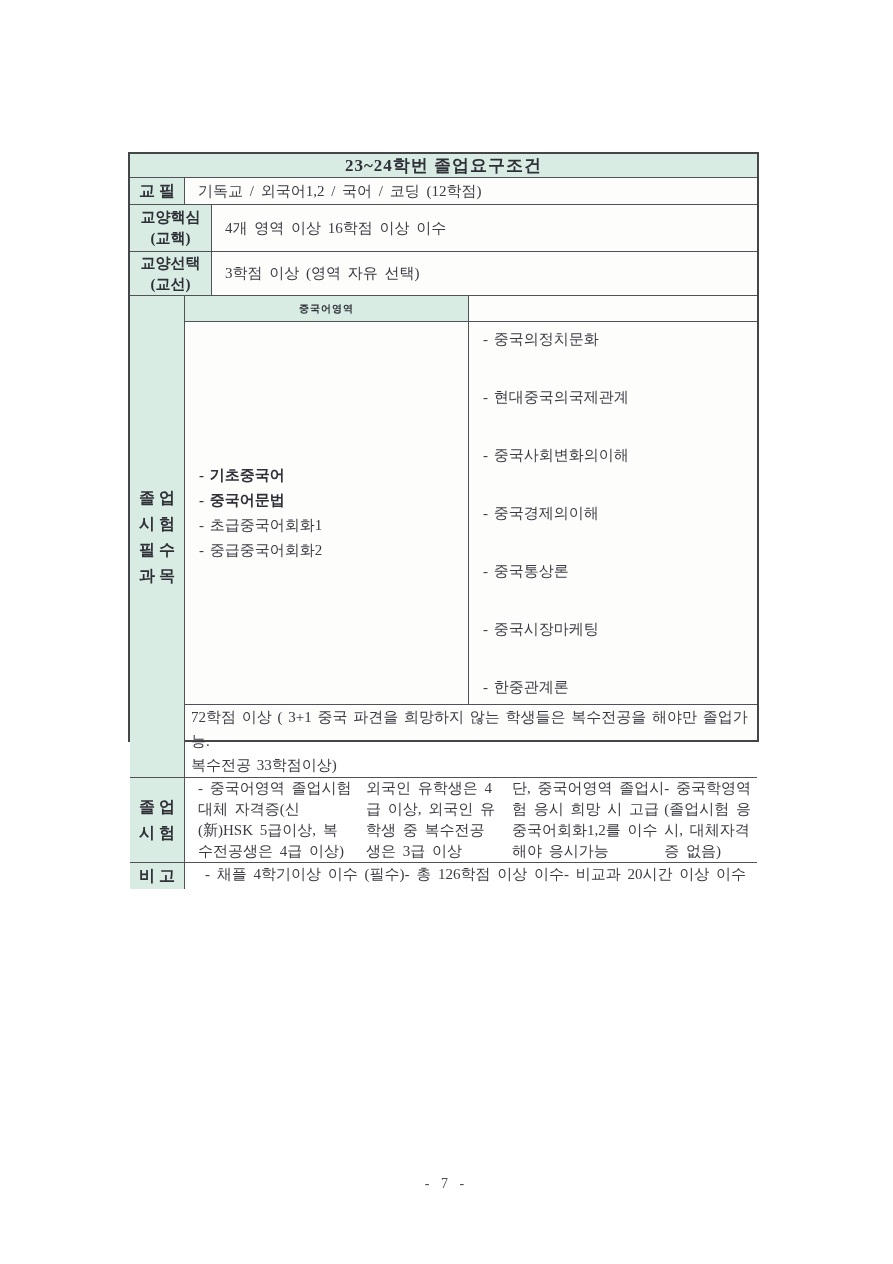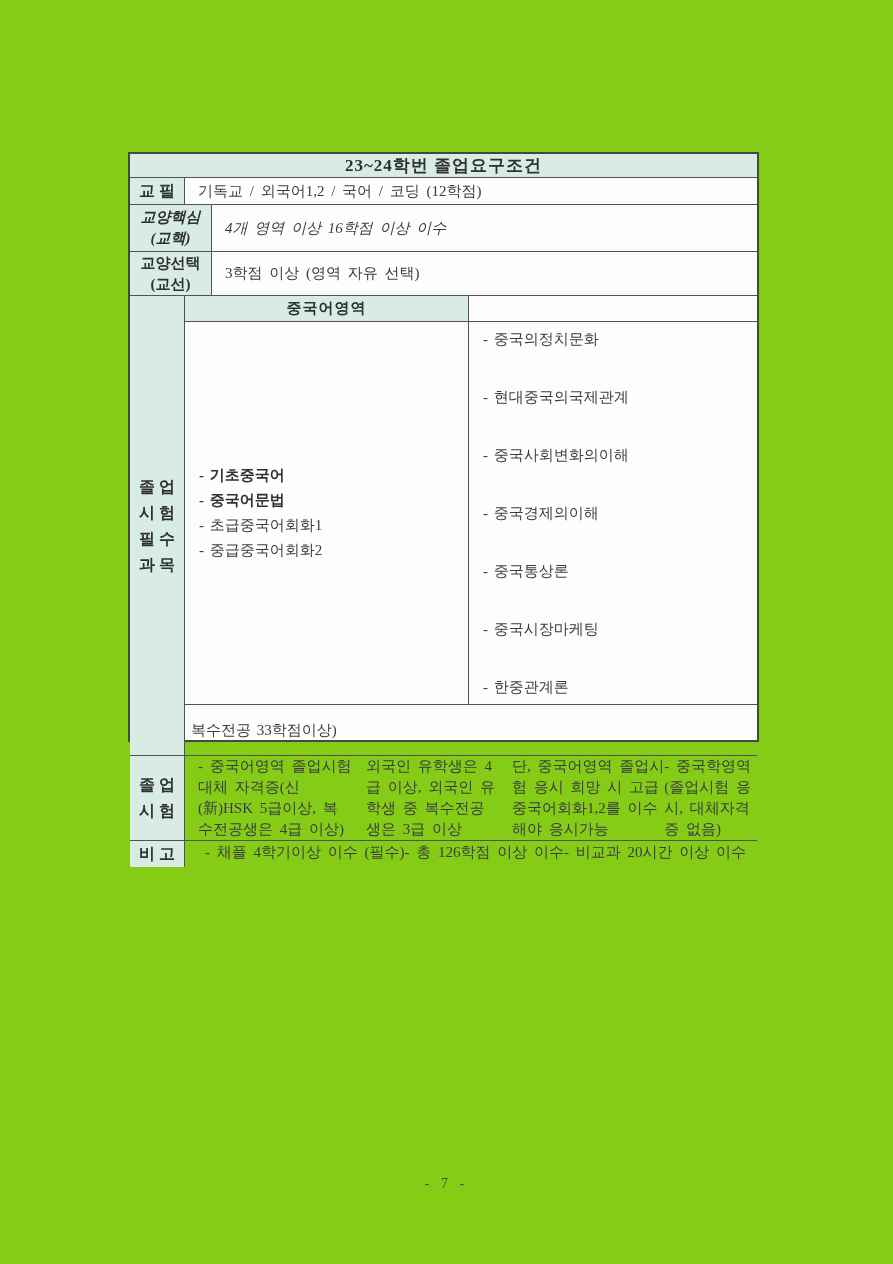--- a/index.html
+++ b/index.html
@@ -1,19 +1,19 @@
 <!DOCTYPE html>
 <html><head>
 <meta charset="utf-8">
 <style>
   * { margin:0; padding:0; box-sizing:border-box; }
   body { background:#e8e8e8; }
   .page {
     position:relative; width:893px; height:1264px; margin:0 auto;
-    background:#84cc16;
+    background:#ffffff;
     font-family:"Liberation Serif","DejaVu Serif",serif;
     color:#34353d;
   }
   .gradtable {
     position:absolute; left:128px; top:152px; width:631px; height:590px;
     border:2px solid #45464a;
     display:flex; flex-direction:column;
     background:#fdfdfb;
   }
   .mint { background:#d9ece3; }
@@ -34,33 +34,33 @@
   }
   .content {
     flex:1; display:flex; align-items:center;
     padding-left:13px; font-size:15px; word-spacing:3px; color:#3a3b43;
   }
 
   .row-gyopil { height:48px; }
 
   .gyoyang-right { flex:1; display:flex; flex-direction:column; }
   .subrow { display:flex; flex:1; }
-  .subrow-core { border-bottom:1px solid #515257; flex:0 0 47px;font-style:italic; }
+  .subrow-core { border-bottom:1px solid #515257; flex:0 0 47px; }
   .subrow-elec { flex:0 0 43px;justify-content:center; }
   .subhead {
     width:82px; flex:0 0 82px; border-right:1px solid #515257;
     display:flex; flex-direction:column; justify-content:center; align-items:center;
     font-weight:bold; font-size:15px; line-height:21px; color:#2e2f37;
   }
 
   .section-right { flex:1; display:flex; flex-direction:column; }
   .area-heads { display:flex; flex:0 0 26px; border-bottom:1px solid #515257; }
   .area-head {
     display:flex; align-items:center; justify-content:center;
-    font-weight:bold; font-size:15px; letter-spacing:1px; color:#2e2f37;
+    font-weight:bold; font-size:10px; letter-spacing:1px; color:#2e2f37;
   }
   .area-head.lang { flex:0 0 284px; border-right:1px solid #515257; }
   .area-head.stud { flex:1; }
 
   .lists { display:flex; flex:0 0 180px; border-bottom:1px solid #515257; }
   .listcell { display:flex; flex-direction:column; font-size:15px; padding:6px 0 6px 14px; word-spacing:2px; color:#3a3b43; }
   .listcell.lang { flex:0 0 284px; border-right:1px solid #515257; justify-content:center; }
   .listcell.stud { flex:1; justify-content:space-around;gap:36px; }
   .listcell.lang .li { line-height:25px; }
   .listcell.stud .li { line-height:22px; }
@@ -139,20 +139,21 @@
             <div class="li">- 중국의정치문화</div>
             <div class="li">- 현대중국의국제관계</div>
             <div class="li">- 중국사회변화의이해</div>
             <div class="li">- 중국경제의이해</div>
             <div class="li">- 중국통상론</div>
             <div class="li">- 중국시장마케팅</div>
             <div class="li">- 한중관계론</div>
           </div>
         </div>
         <div class="note72">
+          <div>72학점 이상 ( 3+1 중국 파견을 희망하지 않는 학생들은 복수전공을 해야만 졸업가능.</div>
           <div>복수전공 33학점이상)</div>
         </div>
       </div>
     </div>
 
     <div class="row row-exam">
       <div class="hcell mint">
         <span>졸 업</span>
         <span>시 험</span>
       </div>

